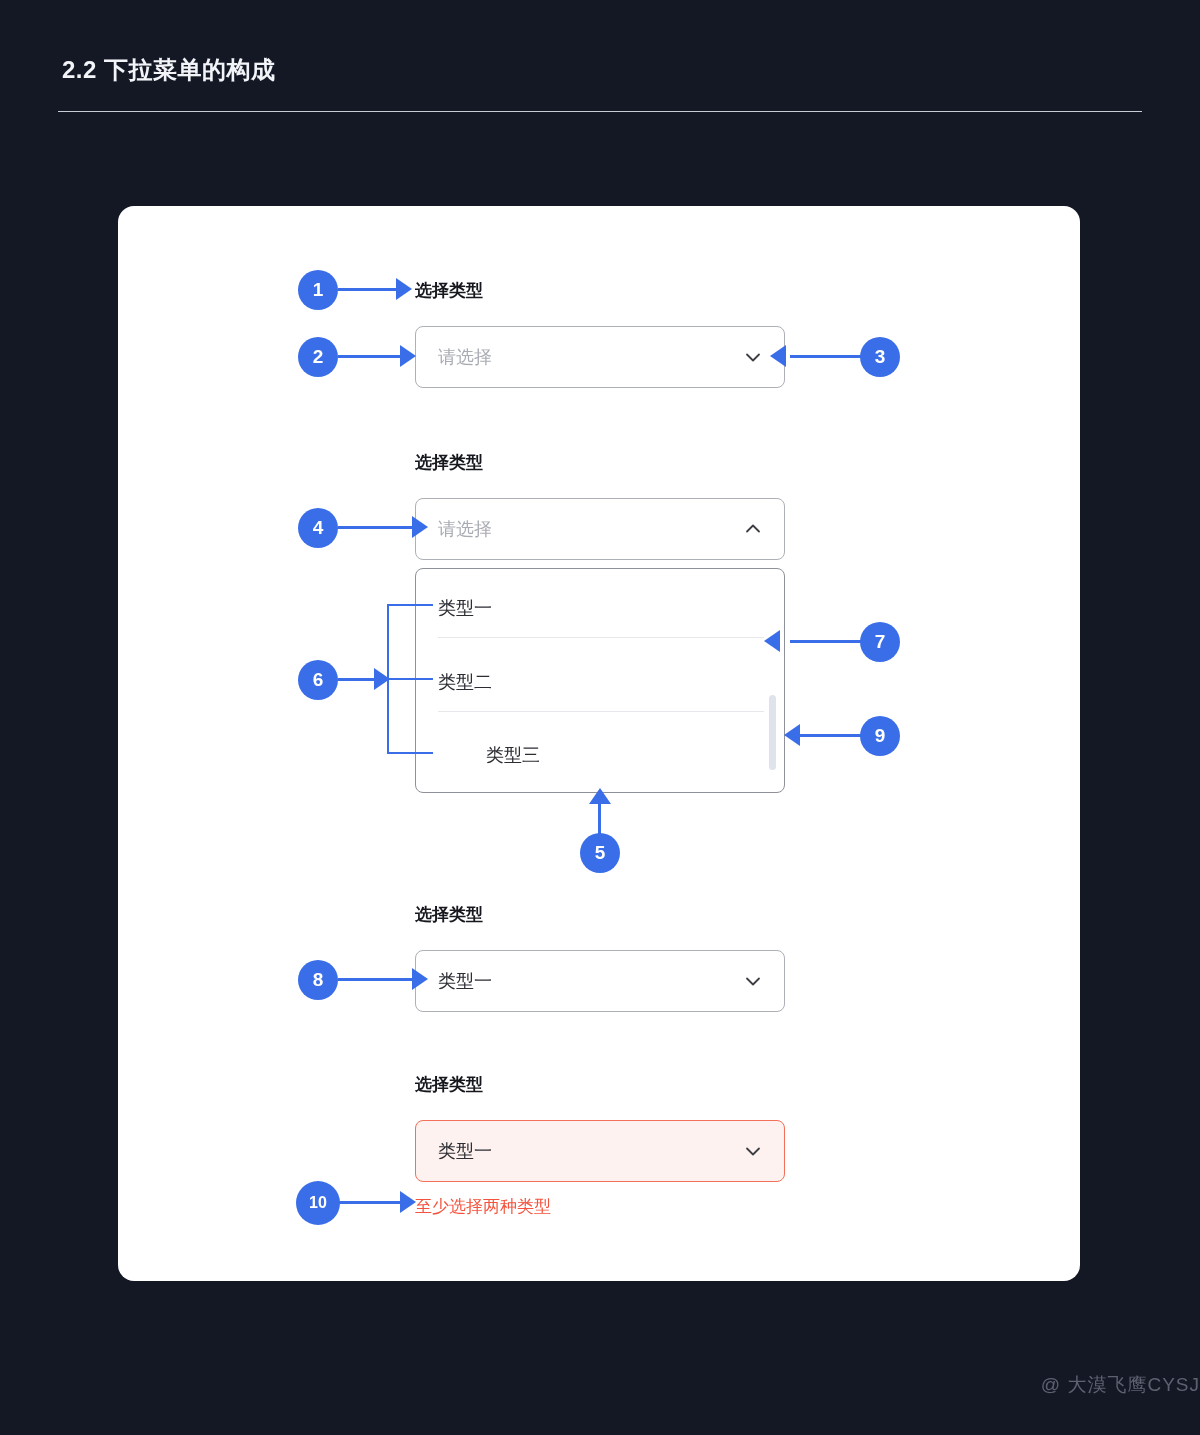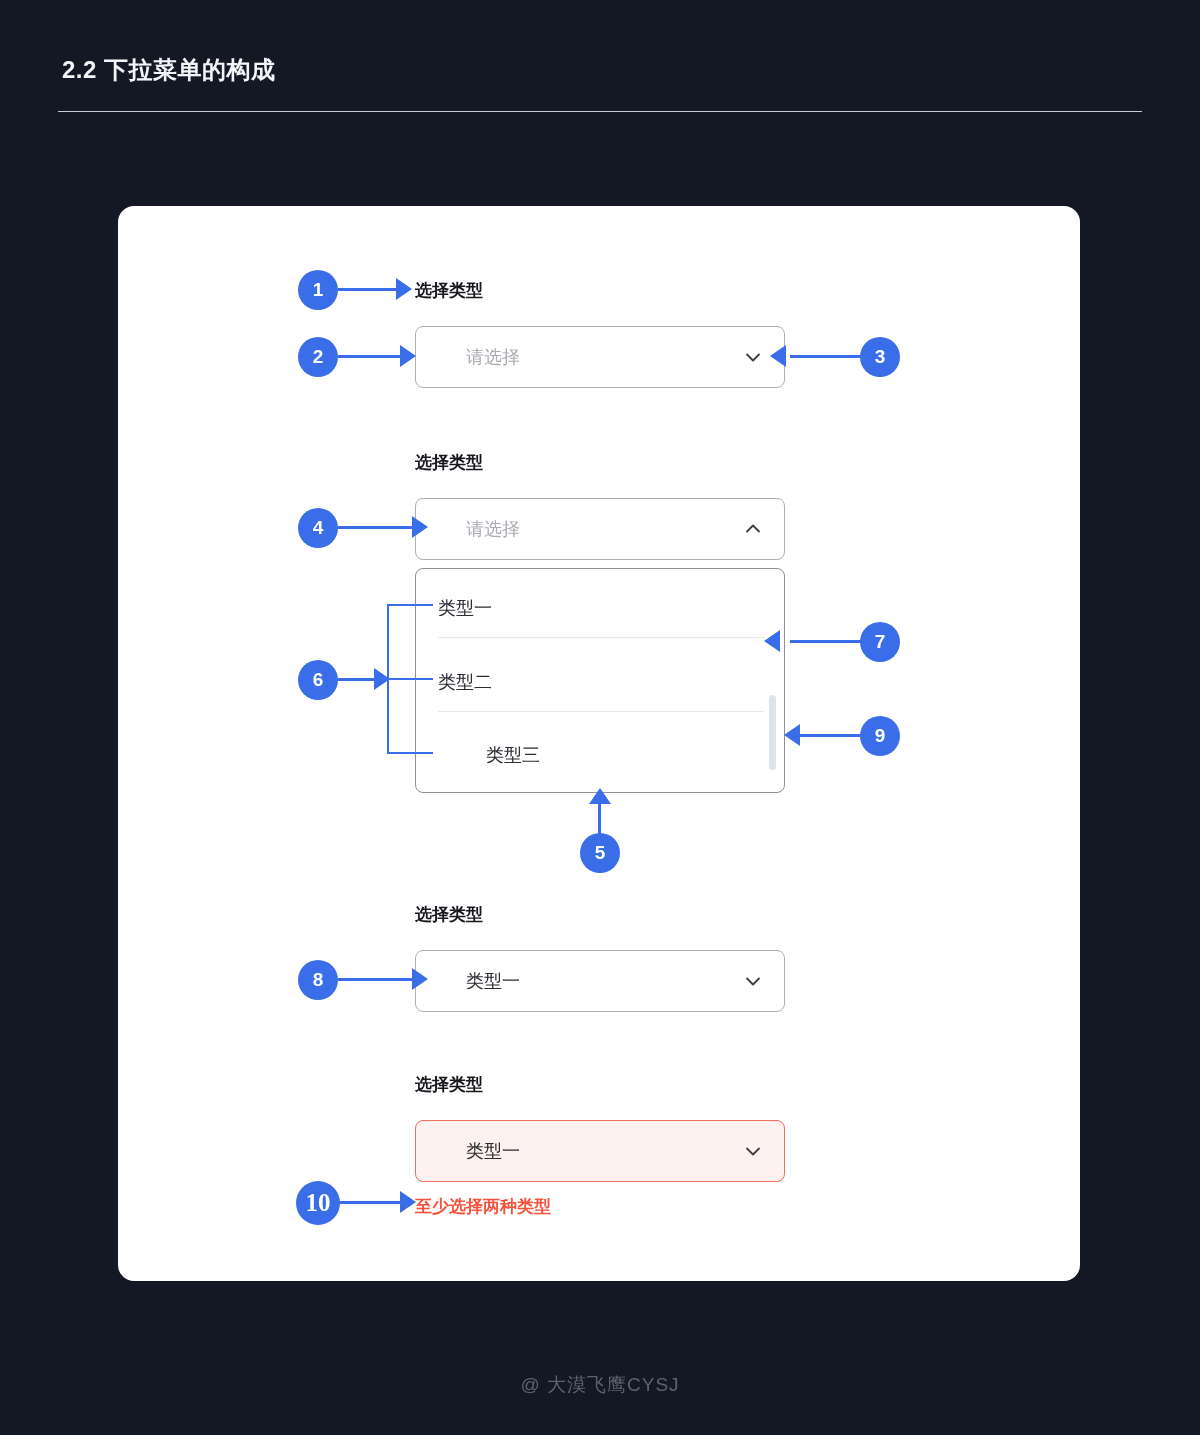--- a/index.html
+++ b/index.html
@@ -69,21 +69,20 @@
     background: #ffffff;
     display: flex;
     align-items: center;
     justify-content: space-between;
     padding: 0 20px 0 22px;
   }
   .select-box .value {
     font-size: 18px;
     color: #2b2d33;
     white-space: nowrap;
-    margin-left: 28px;
   }
   .select-box .value.placeholder { color: #a9acb3; }
 
   .chev {
     width: 22px;
     height: 22px;
     flex: 0 0 auto;
     display: block;
   }
   .chev path { fill: none; stroke: #3c3e44; stroke-width: 1.8; stroke-linecap: round; stroke-linejoin: round; }
@@ -91,21 +90,20 @@
   
   .select-box.error {
     border-color: #f2705a;
     background: #fdf2ef;
   }
   .error-text {
     position: absolute;
     font-size: 17px;
     color: #f5533d;
     white-space: nowrap;
-    font-weight: bold;
   }
 
   
   .dd-panel {
     position: absolute;
     left: 297px;
     top: 362px;           
     width: 370px;
     height: 225px;
     background: #ffffff;
@@ -145,21 +143,21 @@
     border-radius: 50%;
     background: #3a6ee8;
     color: #ffffff;
     font-size: 19px;
     font-weight: bold;
     display: flex;
     align-items: center;
     justify-content: center;
     z-index: 5;
   }
-  .marker.wide { width: 44px; height: 44px; font-size: 25px; font-family: Liberation Serif, serif; }
+  .marker.wide { width: 44px; height: 44px; font-size: 16px; }
 
   .lead {
     position: absolute;
     height: 3px;
     background: #3a6ee8;
     z-index: 4;
   }
   .lead-v {
     position: absolute;
     width: 3px;
@@ -199,21 +197,21 @@
     position: absolute;
     z-index: 4;
   }
 
   
   .watermark {
     position: absolute;
     left: 0;
     top: 1372px;
     width: 1200px;
-    text-align: center;
+    text-align: right;
     font-size: 19px;
     color: #5d6272;
     letter-spacing: 1px;
   }
 </style>
 </head>
 <body>
 
 <div class="page">
 

